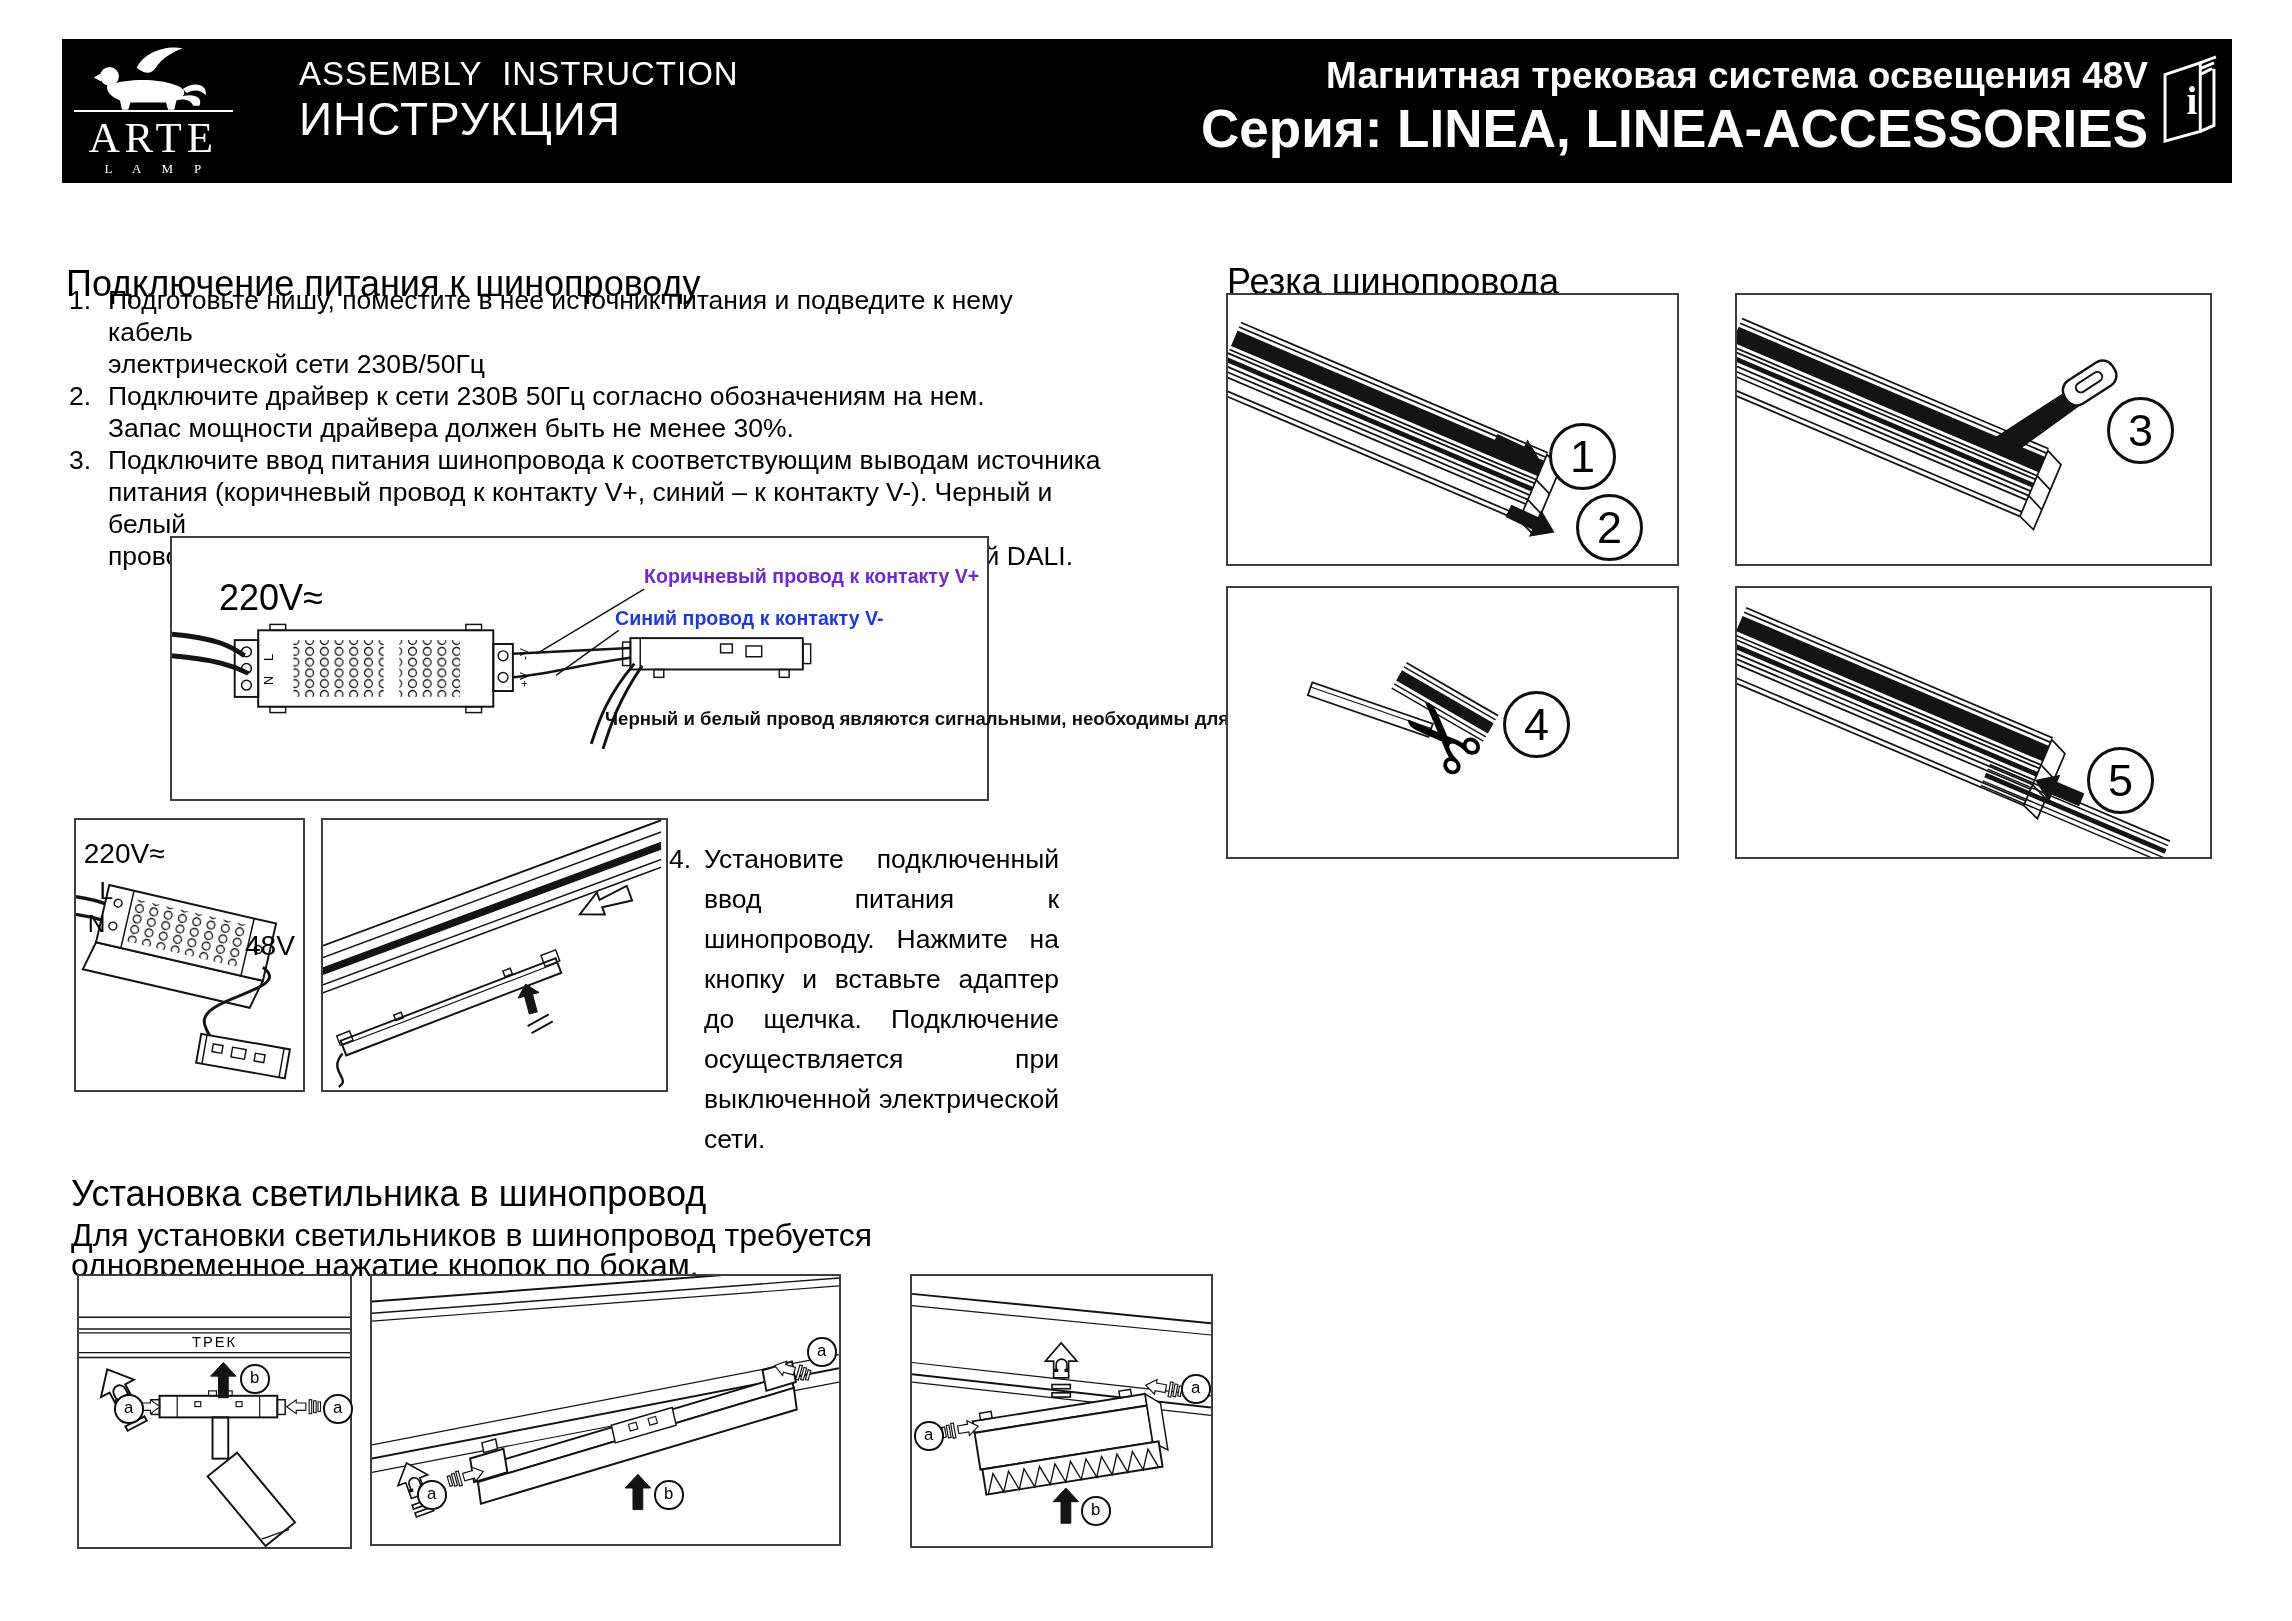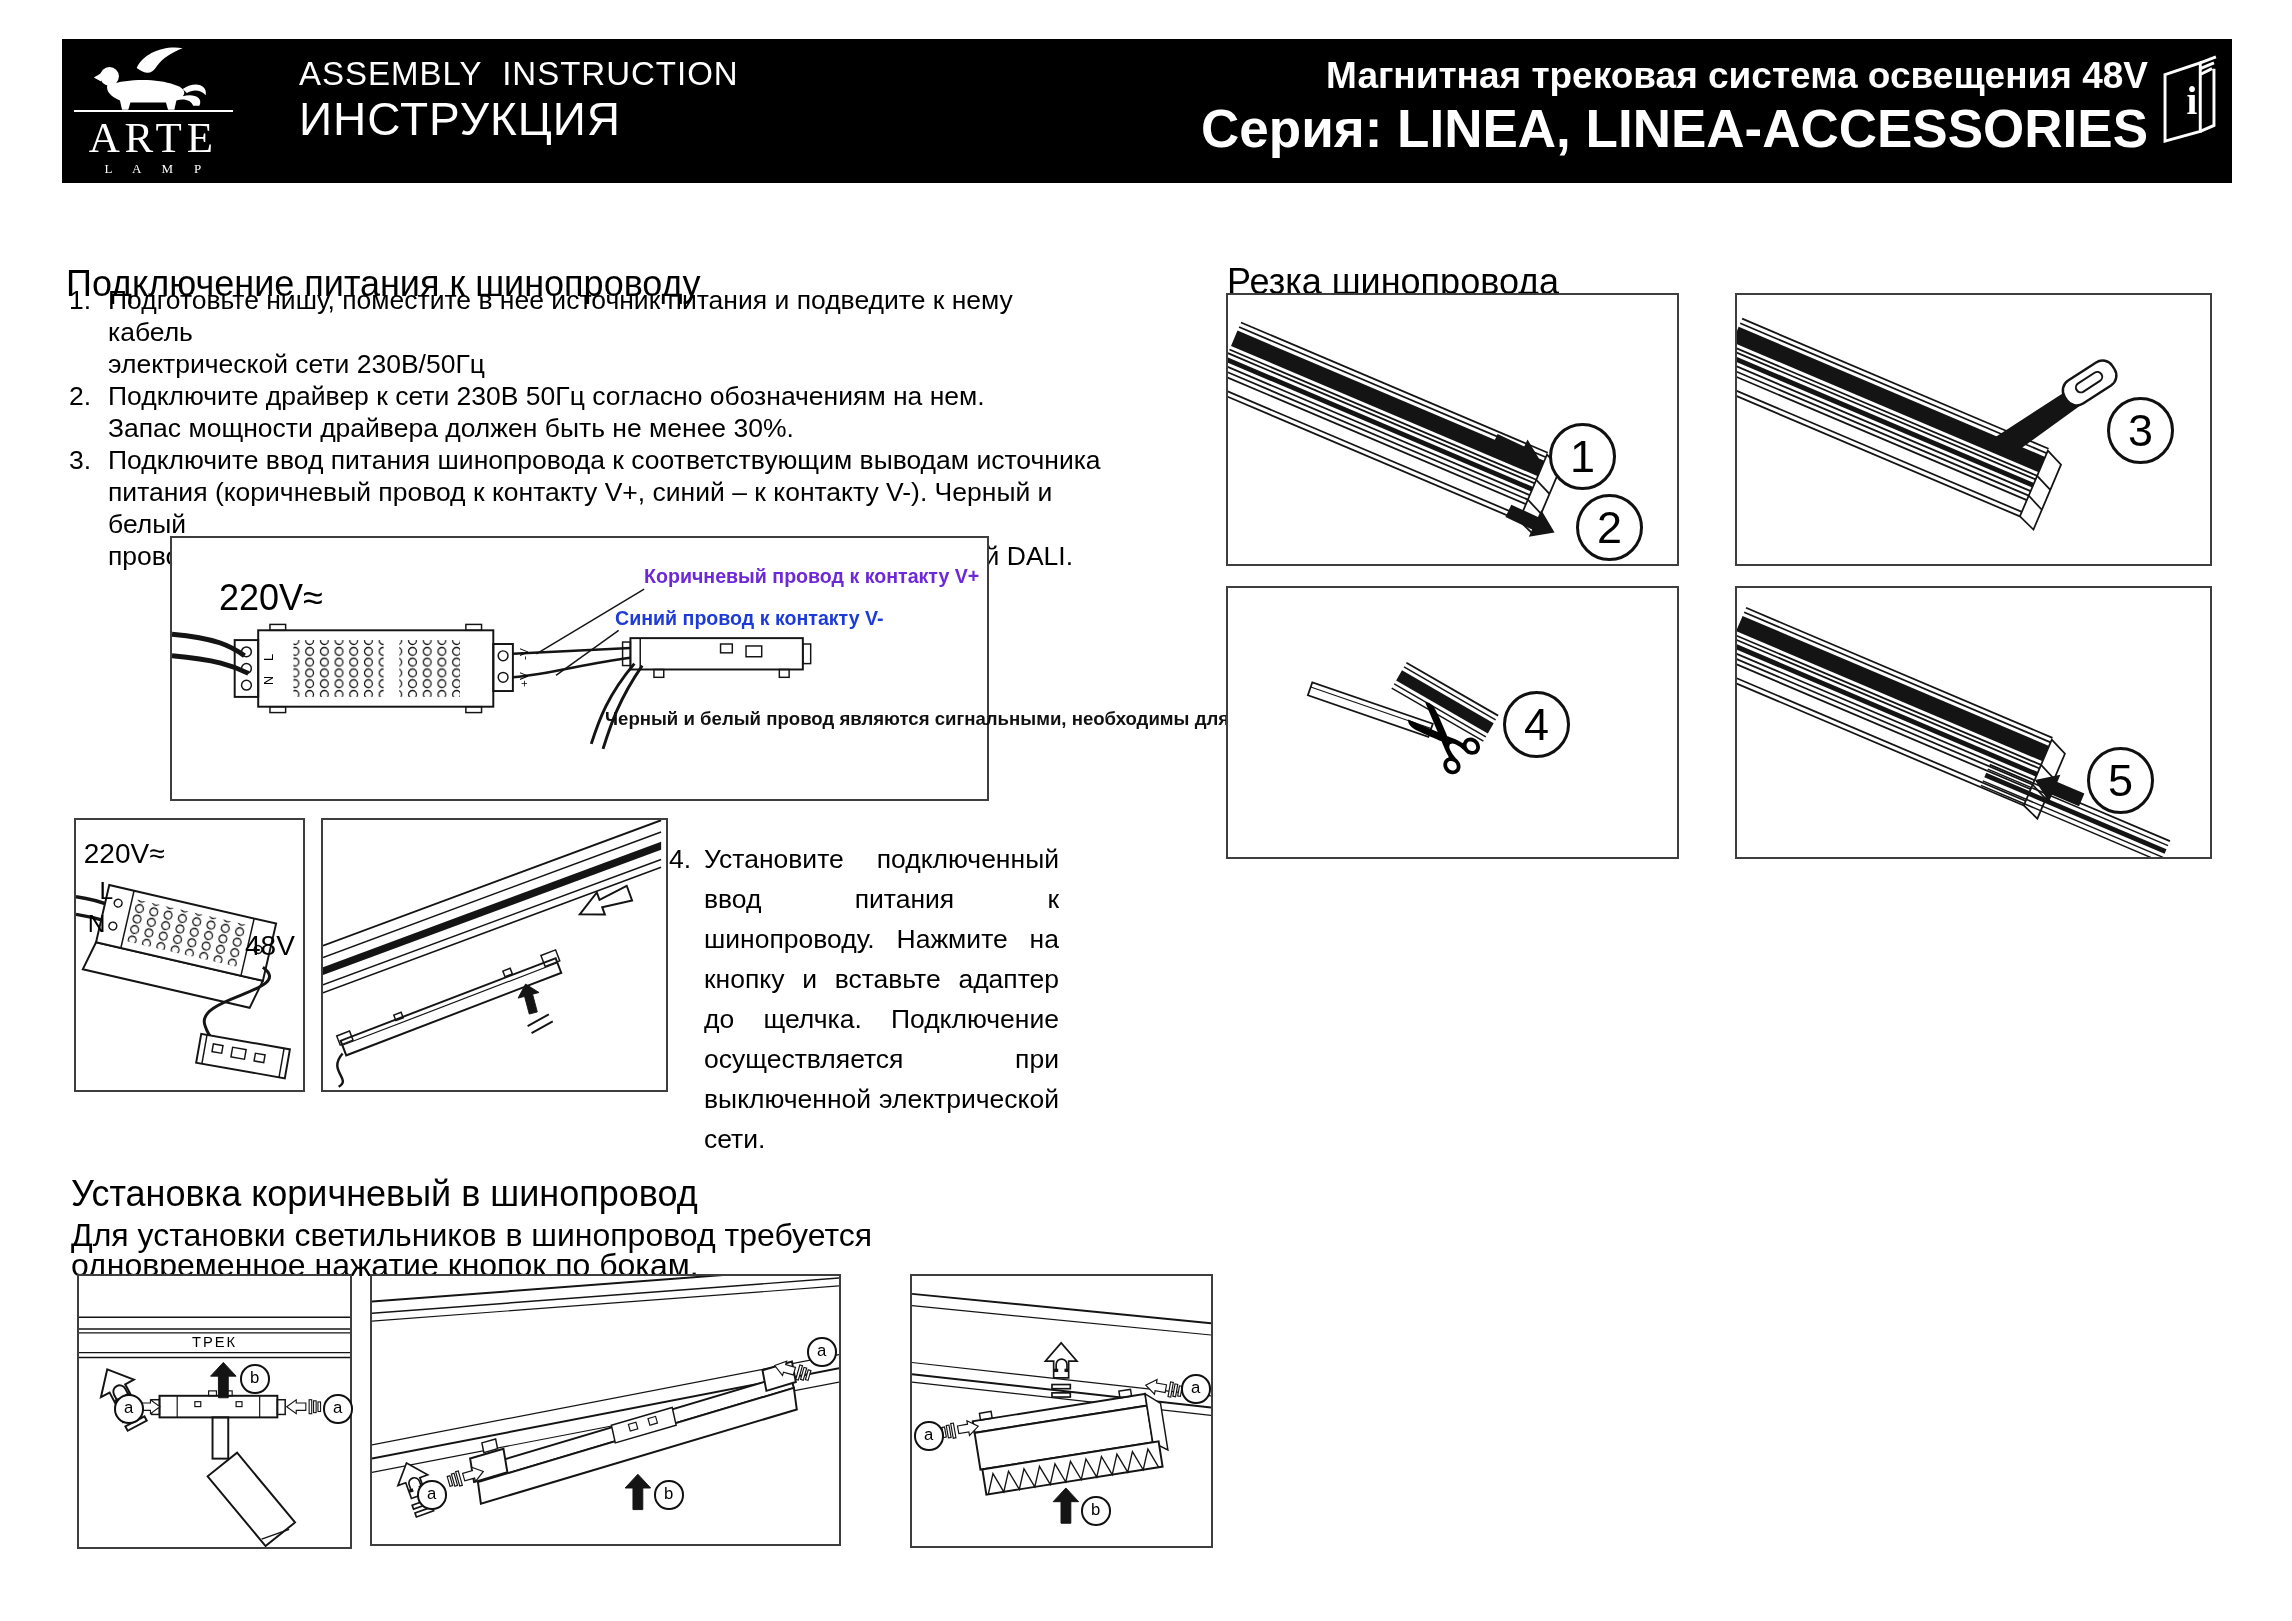--- a/index.html
+++ b/index.html
@@ -298,21 +298,21 @@
         <line x1="0" y1="5" x2="200" y2="5" stroke-width="1.5"></line>
         <rect x="0" y="9" width="200" height="5" fill="#141414" stroke="none"></rect>
         <line x1="0" y1="18" x2="200" y2="18" stroke-width="1.5"></line>
         <line x1="0" y1="23" x2="200" y2="23" stroke-width="1.5"></line>
       </g>
       <use href="#sym-arrow" xlink:href="#sym-arrow" transform="translate(352,216) rotate(203)"></use>
     </svg>
     <div class="badge" style="left:350px;top:159px">5</div>
   </div>
 
-  <h2 class="sec-h" style="left:71px;top:1143px">Установка коричневый в шинопровод</h2>
+  <h2 class="sec-h" style="left:71px;top:1143px">Установка светильника в шинопровод</h2>
   <div class="abs pre" style="left:71px;top:1220px;font-size:32px;line-height:30px">Для установки светильников в шинопровод требуется
 одновременное нажатие кнопок по бокам.</div>
 
   <div class="frame" style="left:77px;top:1274px;width:271px;height:271px">
     <svg class="art" viewBox="0 0 276 276">
       <g stroke="#141414" fill="none">
         <line x1="0" y1="42" x2="276" y2="42" stroke-width="1.5"></line>
         <line x1="0" y1="54" x2="276" y2="54" stroke-width="1.5"></line>
         <line x1="0" y1="58" x2="276" y2="58" stroke-width="1.2"></line>
         <line x1="0" y1="78" x2="276" y2="78" stroke-width="1.2"></line>

